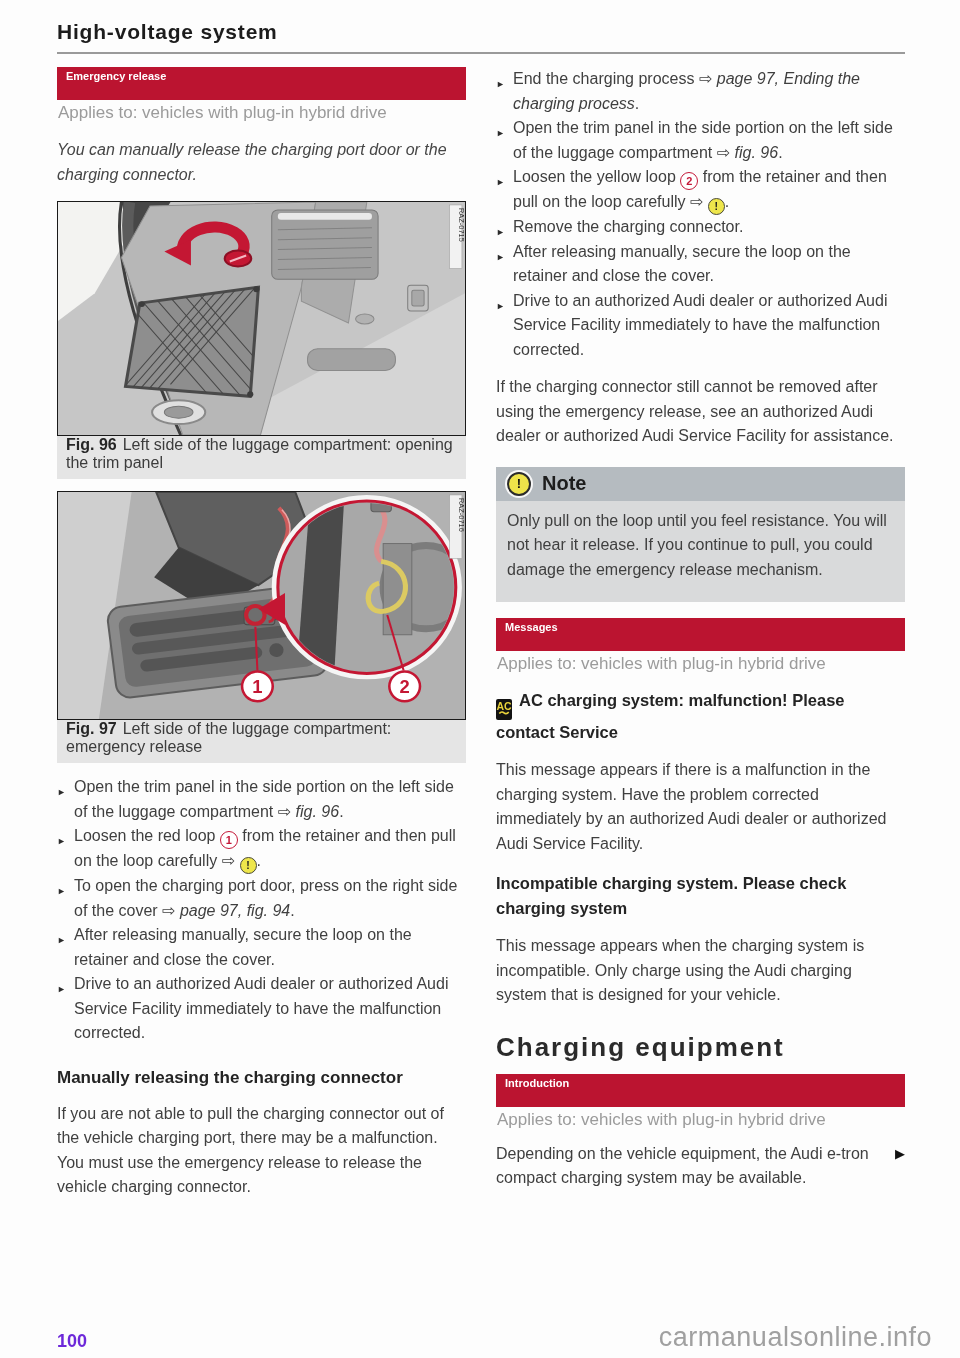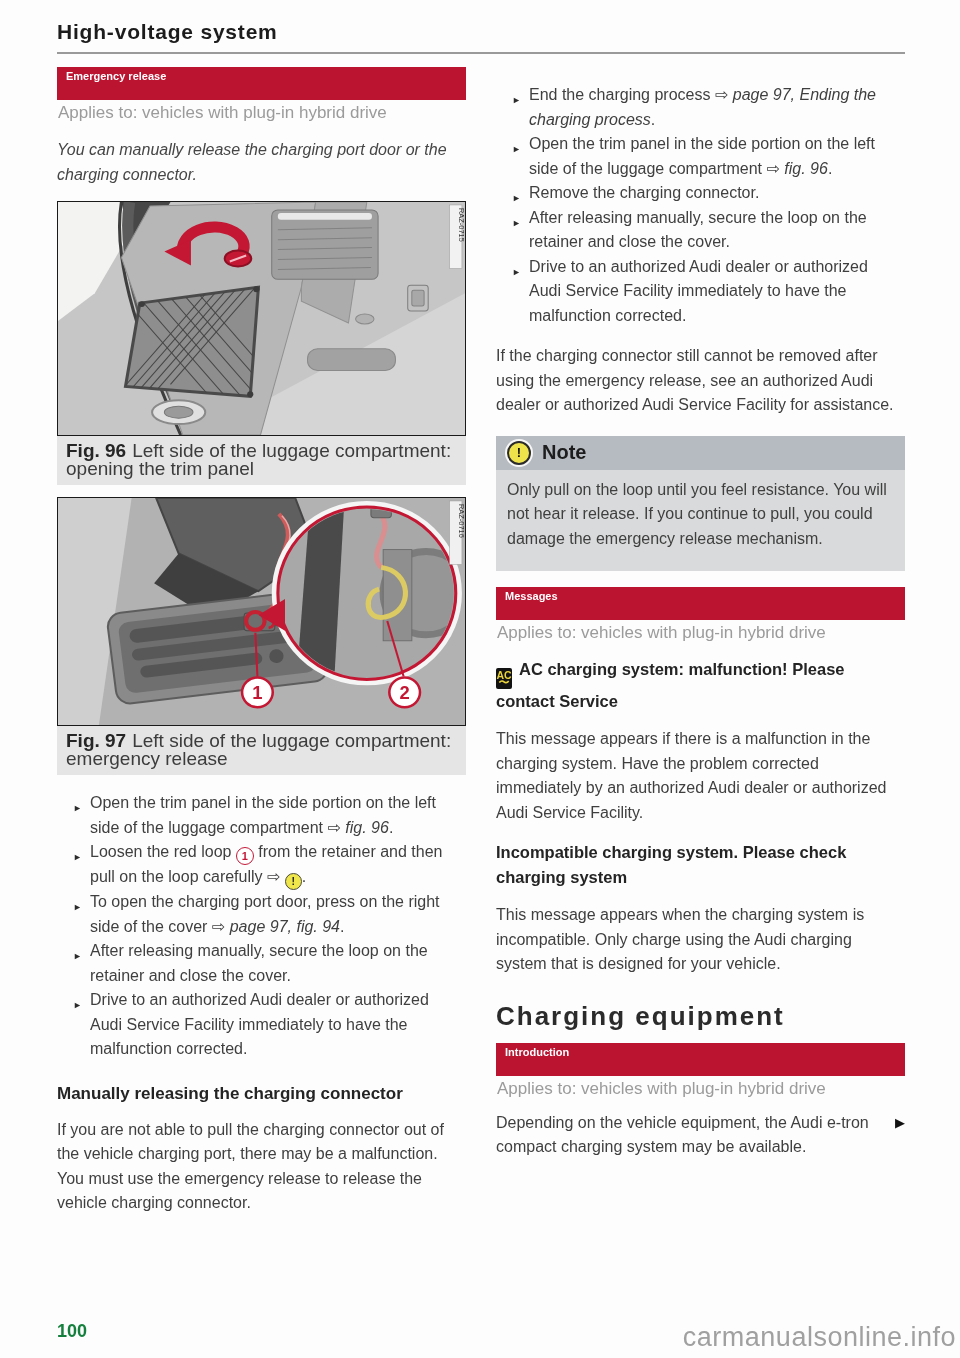--- a/index.html
+++ b/index.html
@@ -11,25 +11,25 @@
   .doc-title { font-size:21px; font-weight:bold; color:#1c1c1c; letter-spacing:.8px; margin:0 0 8px 0; }
   .title-rule { border:none; border-top:2px solid #9a9a9a; margin:0 0 0 0; }
   .columns { display:grid; grid-template-columns:1fr 1fr; column-gap:30px; margin-top:13px; }
 
   .banner { background:#bb1430; color:#fff; font-weight:bold; font-size:11px; padding:3px 9px 18px; }
   .applies { font-size:17px; color:#9b9b9b; margin:4px 0 0 1px; line-height:18px; }
   .intro { font-style:italic; font-size:16px; line-height:24.5px; color:#464646; margin:16px 0 14px; }
 
   figure { margin:0 0 12px 0; }
   .figimg { display:block; width:100%; border:1.5px solid #1a1a1a; box-sizing:border-box; background:#c9c9c9; }
-  figcaption { background:#e5e5e5; font-size:19px; line-height:18px; color:#3c3c3c; padding:6px 9px 7px; }
+  figcaption { background:#e5e5e5; font-size:16px; line-height:18px; color:#3c3c3c; padding:0 9px 7px; }
   figcaption b { color:#262626; margin-right:6px; }
 
   .section-h { font-size:17px; font-weight:bold; color:#242424; margin:20px 0 7px; line-height:23px; }
-  ul.bullets { list-style:none; margin:16px; padding:0; font-size:16px; line-height:24.5px; }
+  ul.bullets { list-style:none; margin:0; padding:0; font-size:16px; line-height:24.5px; }
   ul.bullets li { padding-left:17px; position:relative; }
   ul.bullets li::before { content:"\25BA"; position:absolute; left:0; top:5px; font-size:9px; color:#2c2c2c; }
   .body-p { font-size:16px; line-height:24.5px; margin:13px 0 0; }
 
   .circled {
     display:inline-flex; align-items:center; justify-content:center;
     width:16px; height:16px; border:1.6px solid #c41838; border-radius:50%;
     color:#c41838; font-size:11px; font-weight:bold; vertical-align:-3px; background:#fff;
   }
   .warnicon {
@@ -52,22 +52,22 @@
   .ac-badge {
     display:inline-flex; flex-direction:column; align-items:center; justify-content:center;
     width:16px; height:21px; background:#121212; color:#e9d33c; font-size:10.5px; font-weight:bold;
     line-height:8px; border-radius:2px; vertical-align:-4px; margin-right:7px;
   }
   .ac-badge .tilde { font-size:11px; line-height:7px; }
 
   .big-h { font-size:26px; font-weight:bold; color:#2b2b2b; letter-spacing:2px; margin:24px 0 11px; }
   .cont-marker { float:right; color:#111; font-size:13px; line-height:24.5px; }
 
-  .page-num { position:absolute; left:57px; bottom:16px; font-size:18px; font-weight:bold; color:#15803d; }
-  .watermark { position:absolute; right:4px; bottom:5px; font-size:27px; color:#a0a0a0; letter-spacing:.5px; }
+  .page-num { position:absolute; left:57px; bottom:6px; font-size:18px; font-weight:bold; color:#6d28d9; }
+  .watermark { position:absolute; right:28px; bottom:5px; font-size:27px; color:#a0a0a0; letter-spacing:.5px; }
 
   em { font-style:italic; }
 </style>
 </head>
 <body>
 
 <div class="page">
 
   <h1 class="doc-title">High-voltage system</h1>
   <hr class="title-rule">
@@ -201,20 +201,21 @@
       <h3 class="section-h">Manually releasing the charging connector</h3>
       <p class="body-p">If you are not able to pull the charging connector out of the vehicle charging port, there may be a malfunction. You must use the emergency release to release the vehicle charging connector.</p>
 
     </div>
 
     <div class="col">
 
       <ul class="bullets">
           <li><span>End the charging process ⇨ </span><em>page 97, Ending the charging process</em><span>.</span></li>
           <li><span>Open the trim panel in the side portion on the left side of the luggage compartment ⇨ </span><em>fig. 96</em><span>.</span></li>
+          <li><span>Loosen the yellow loop </span><span class="circled">2</span><span> from the retainer and then pull on the loop carefully ⇨ </span><span class="warnicon">!</span><span>.</span></li>
           <li><span>Remove the charging connector.</span></li>
           <li><span>After releasing manually, secure the loop on the retainer and close the cover.</span></li>
           <li><span>Drive to an authorized Audi dealer or authorized Audi Service Facility immediately to have the malfunction corrected.</span></li>
         </ul>
 
       <p class="body-p">If the charging connector still cannot be removed after using the emergency release, see an authorized Audi dealer or authorized Audi Service Facility for assistance.</p>
 
       <div class="note">
         <div class="note-head">
           <span class="note-badge">!</span>

